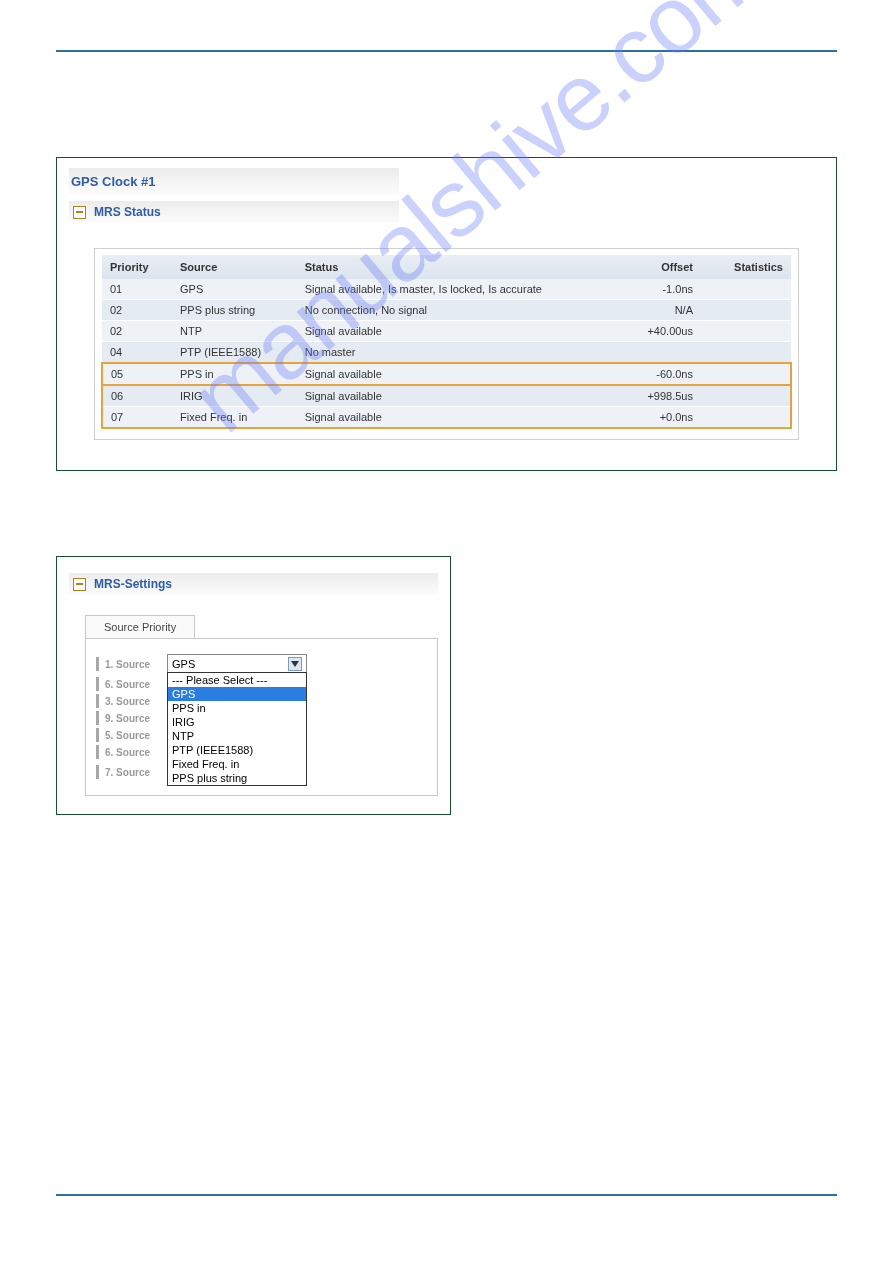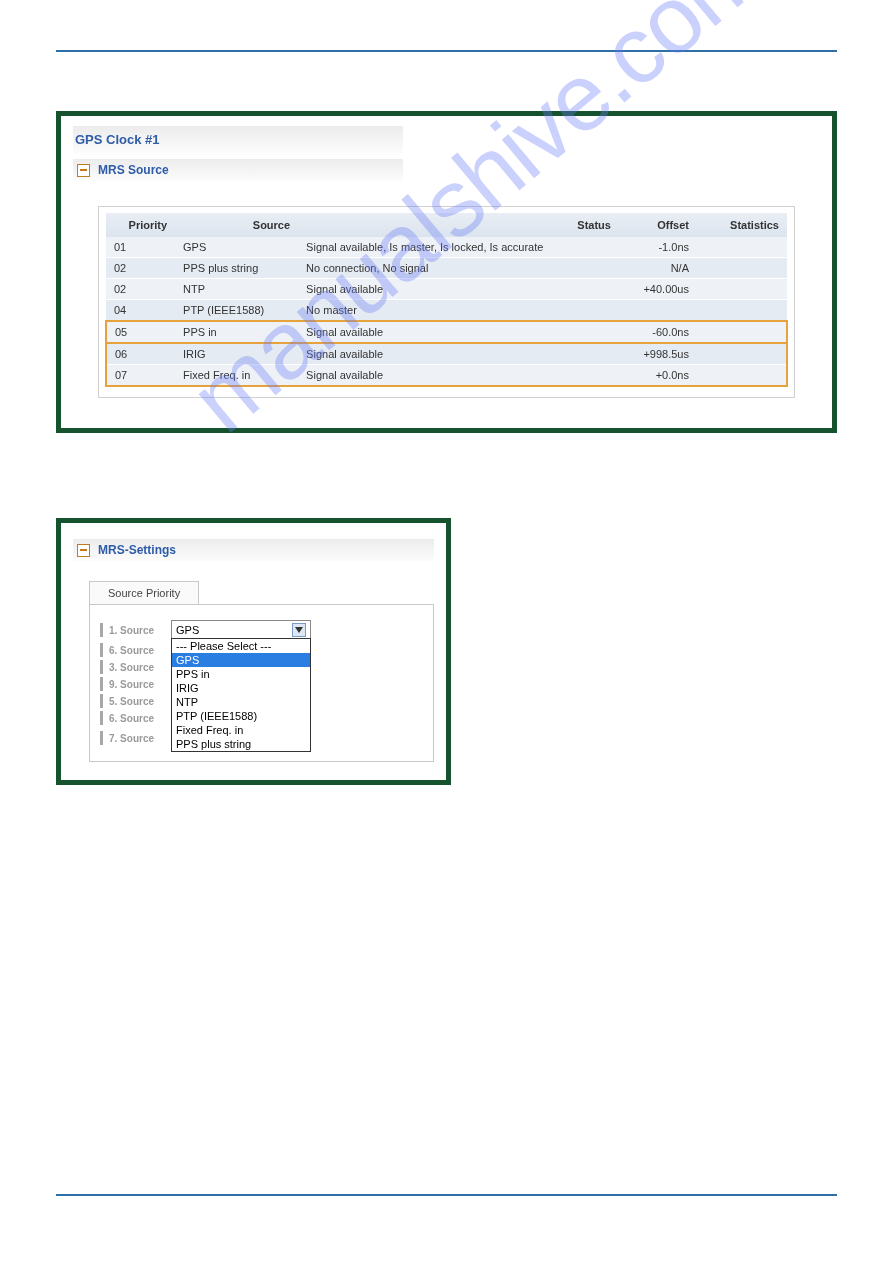--- a/index.html
+++ b/index.html
@@ -1,29 +1,29 @@
 <!DOCTYPE html>
 <html><head>
 <meta charset="utf-8">
 <style>
   * { box-sizing: border-box; margin: 0; padding: 0; }
   body { width: 893px; height: 1263px; background: #fff; font-family: Arial, sans-serif; position: relative; }
   .page { padding: 50px 56px 0 56px; }
   .top-rule, .bottom-rule { height: 2px; background: #2e6fa6; }
   .bottom-rule { position: absolute; left: 56px; right: 56px; top: 1194px; }
-  .panel-frame { border: 5px solid #14532d; margin: 59px 0 0 0; padding: 10px 12px 30px 12px; background: #fff; }
+  .panel-frame { border: 1px solid #14532d; margin: 105px 0 0 0; padding: 10px 12px 30px 12px; background: #fff; }
   .panel-title { font-size: 13px; font-weight: bold; color: #2e5ca8; padding: 6px 0 6px 2px; background: linear-gradient(#ececec,#fcfcfc); margin-bottom: 4px; width: 330px; }
   .section-bar { background: linear-gradient(#ececec,#fcfcfc); padding: 4px 4px; width: 330px; display: flex; align-items: center; margin: 6px 0 0 0; }
   .toggle-box { width: 13px; height: 13px; border: 1px solid #b87f1a; background: #fff; margin-right: 8px; display: flex; align-items: center; justify-content: center; }
   .toggle-box span { display:block; width: 7px; height: 2px; background:#c37a14; }
   .section-label { font-size: 12px; font-weight: bold; color: #2e5ca8; }
   .status-table-wrap { padding: 25px 25px 0 25px; }
   .status-inner { border: 1px solid #d0d0d0; padding: 6px 6px 10px 6px; }
   table.status { width: 100%; border-collapse: collapse; font-size: 11px; }
-  table.status th { text-align: right; padding: 6px 8px; color: #333; font-weight: bold; background: linear-gradient(#e9eef4,#dbe4ee); }
+  table.status th { text-align: left; padding: 6px 8px; color: #333; font-weight: bold; background: linear-gradient(#e9eef4,#dbe4ee); }
   table.status th.off { text-align: right; }
   table.status th.stat { text-align: right; width: 90px; }
   table.status td { padding: 4px 8px; color: #333; background: #eef2f7; border-bottom: 1px solid #fff; }
   table.status tr:nth-child(even) td { background: #e5ebf2; }
   table.status td.off { text-align: right; }
   .hl-rows { border: 2px solid #e6a23c; }
   table.status td.stat { text-align: right; }
   .panel-frame.second { margin-top: 85px; width: 395px; padding: 10px 12px 18px 12px; }
   .settings-body { padding: 20px 0 0 16px; }
   .tab-label { display:inline-block; font-size:11px; color:#444; border:1px solid #c8c8c8; border-bottom:none; padding:5px 18px; background:#fafafa; }
@@ -45,21 +45,21 @@
 
 <div class="page">
   <div class="top-rule"></div>
 
   <div class="panel-frame">
     <div class="panel-title">GPS Clock #1</div>
     <div class="section-bar">
       <div class="toggle-box">
           <span></span>
         </div>
-      <div class="section-label">MRS Source</div>
+      <div class="section-label">MRS Status</div>
     </div>
     <div class="status-table-wrap">
       <div class="status-inner">
         <table class="status">
           <thead>
             <tr>
               <th>Priority</th>
               <th>Source</th>
               <th>Status</th>
               <th class="off">Offset</th>

